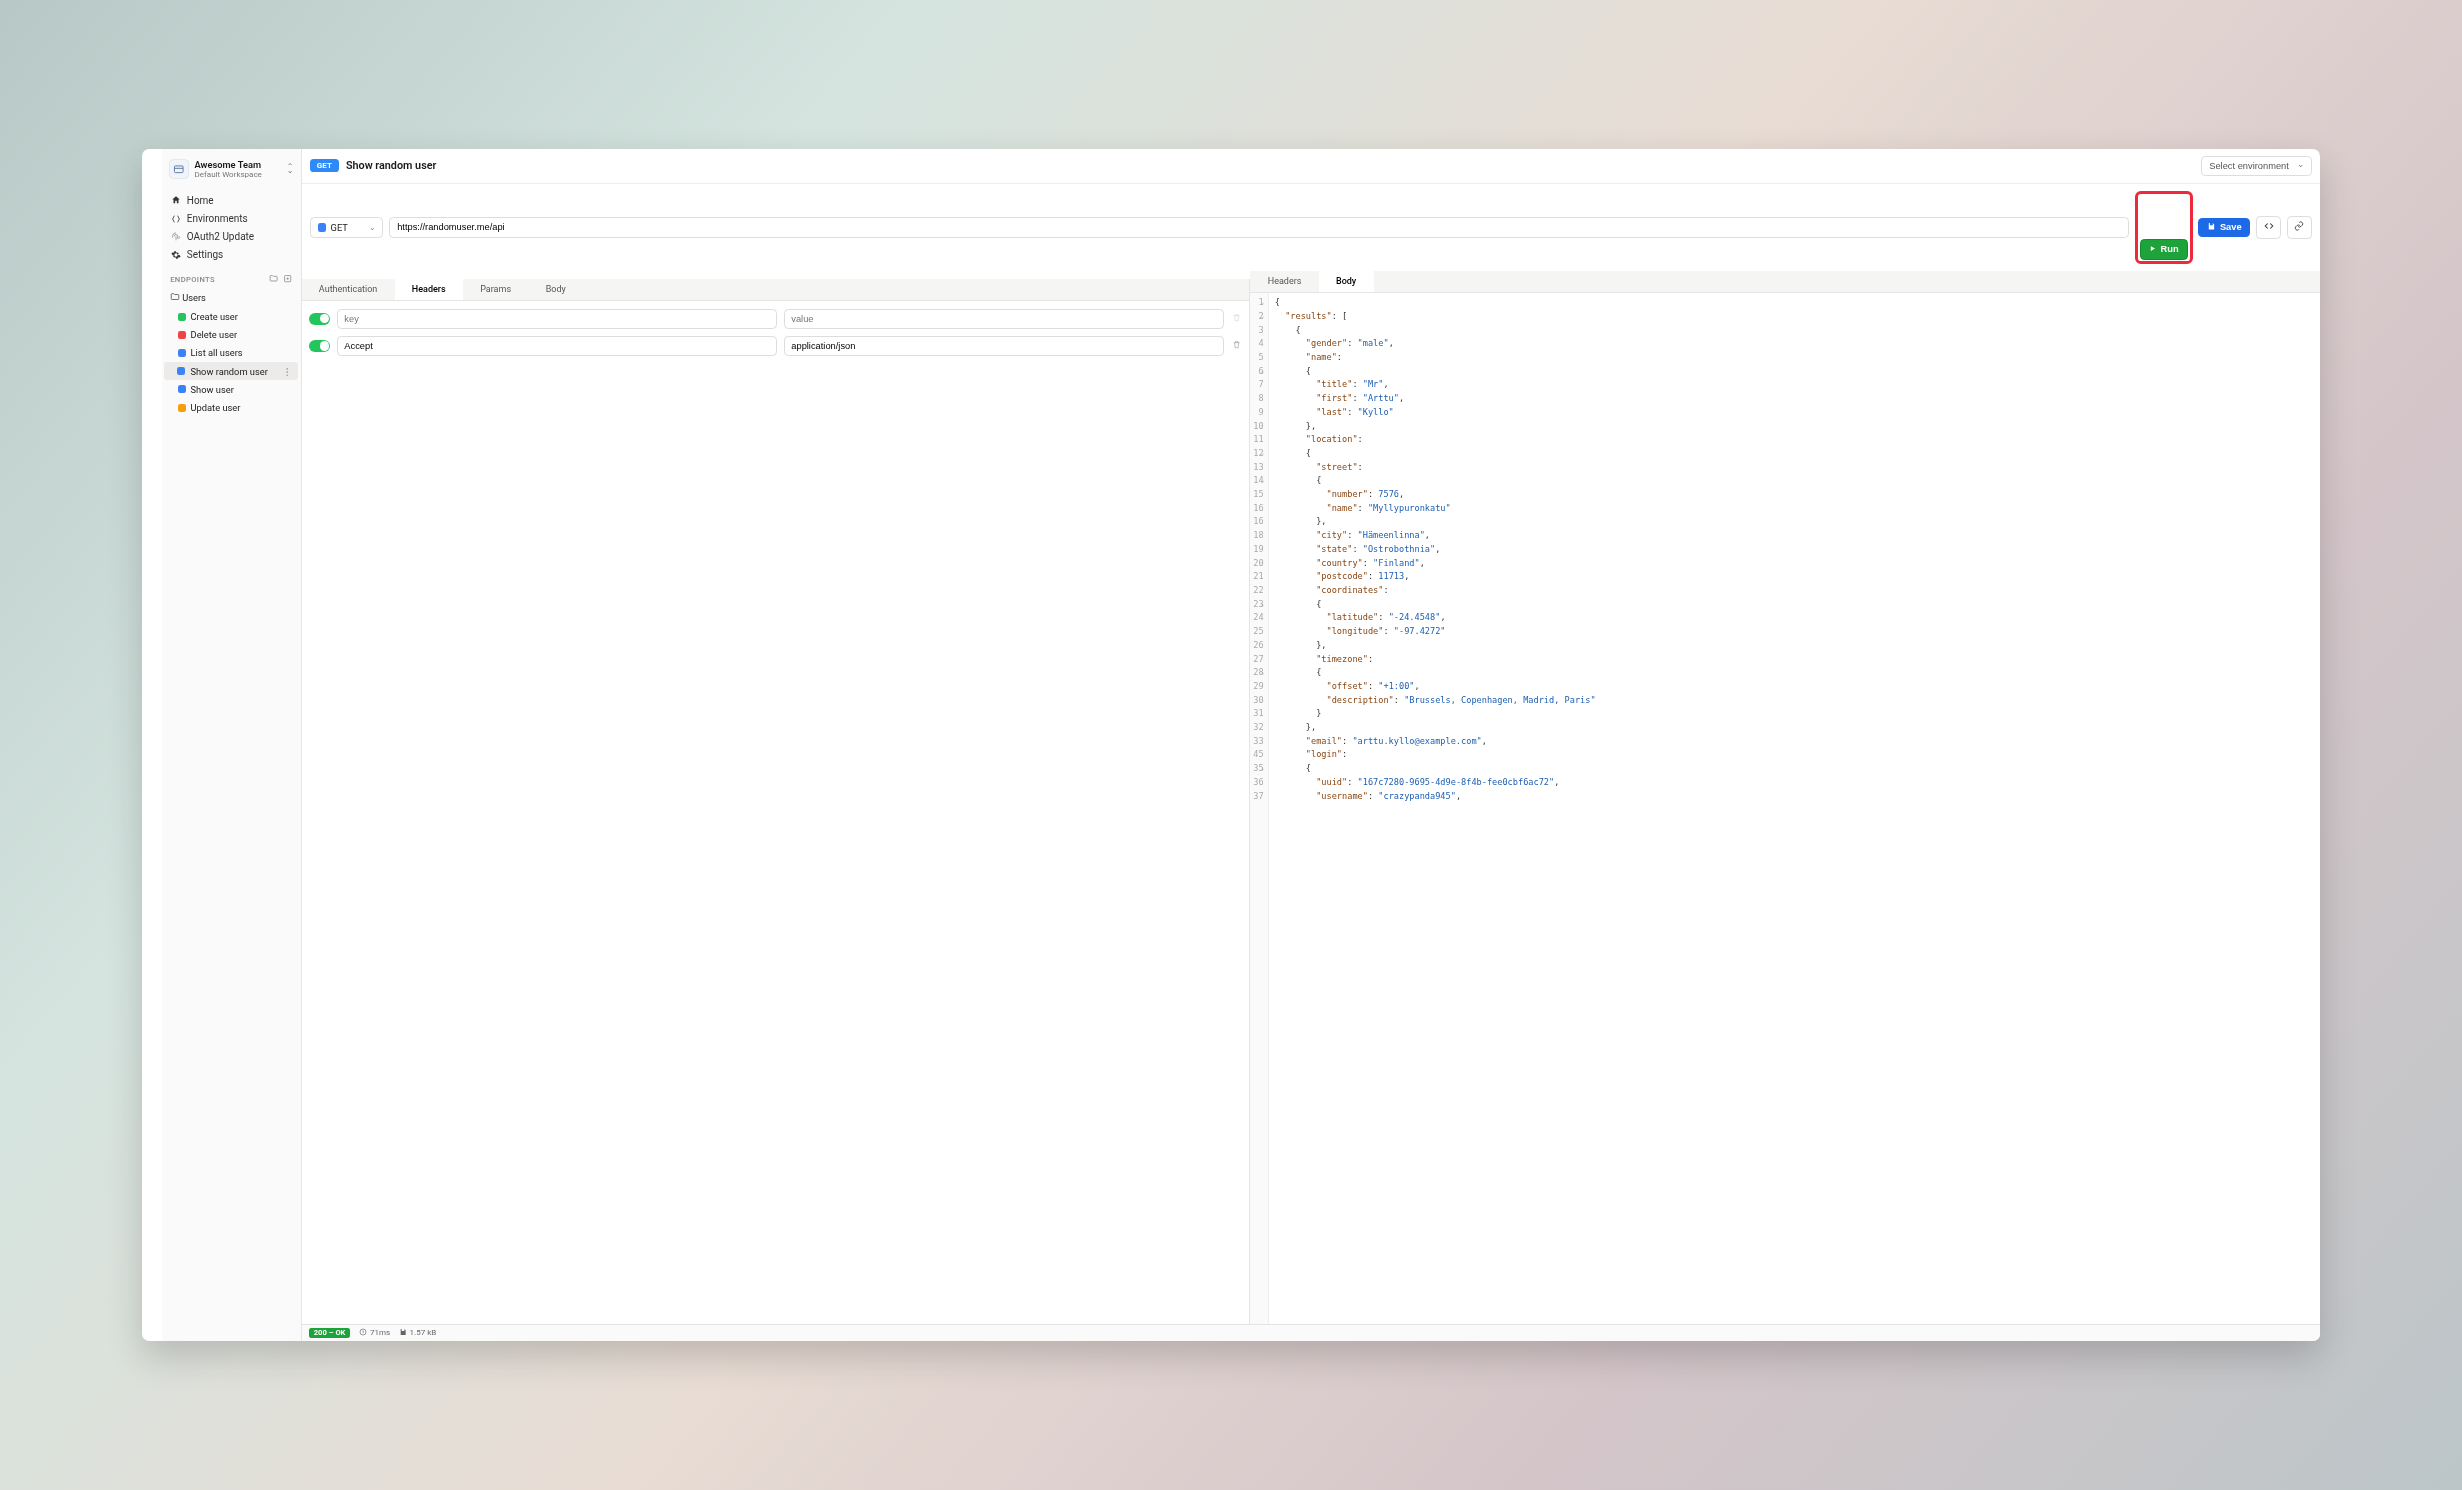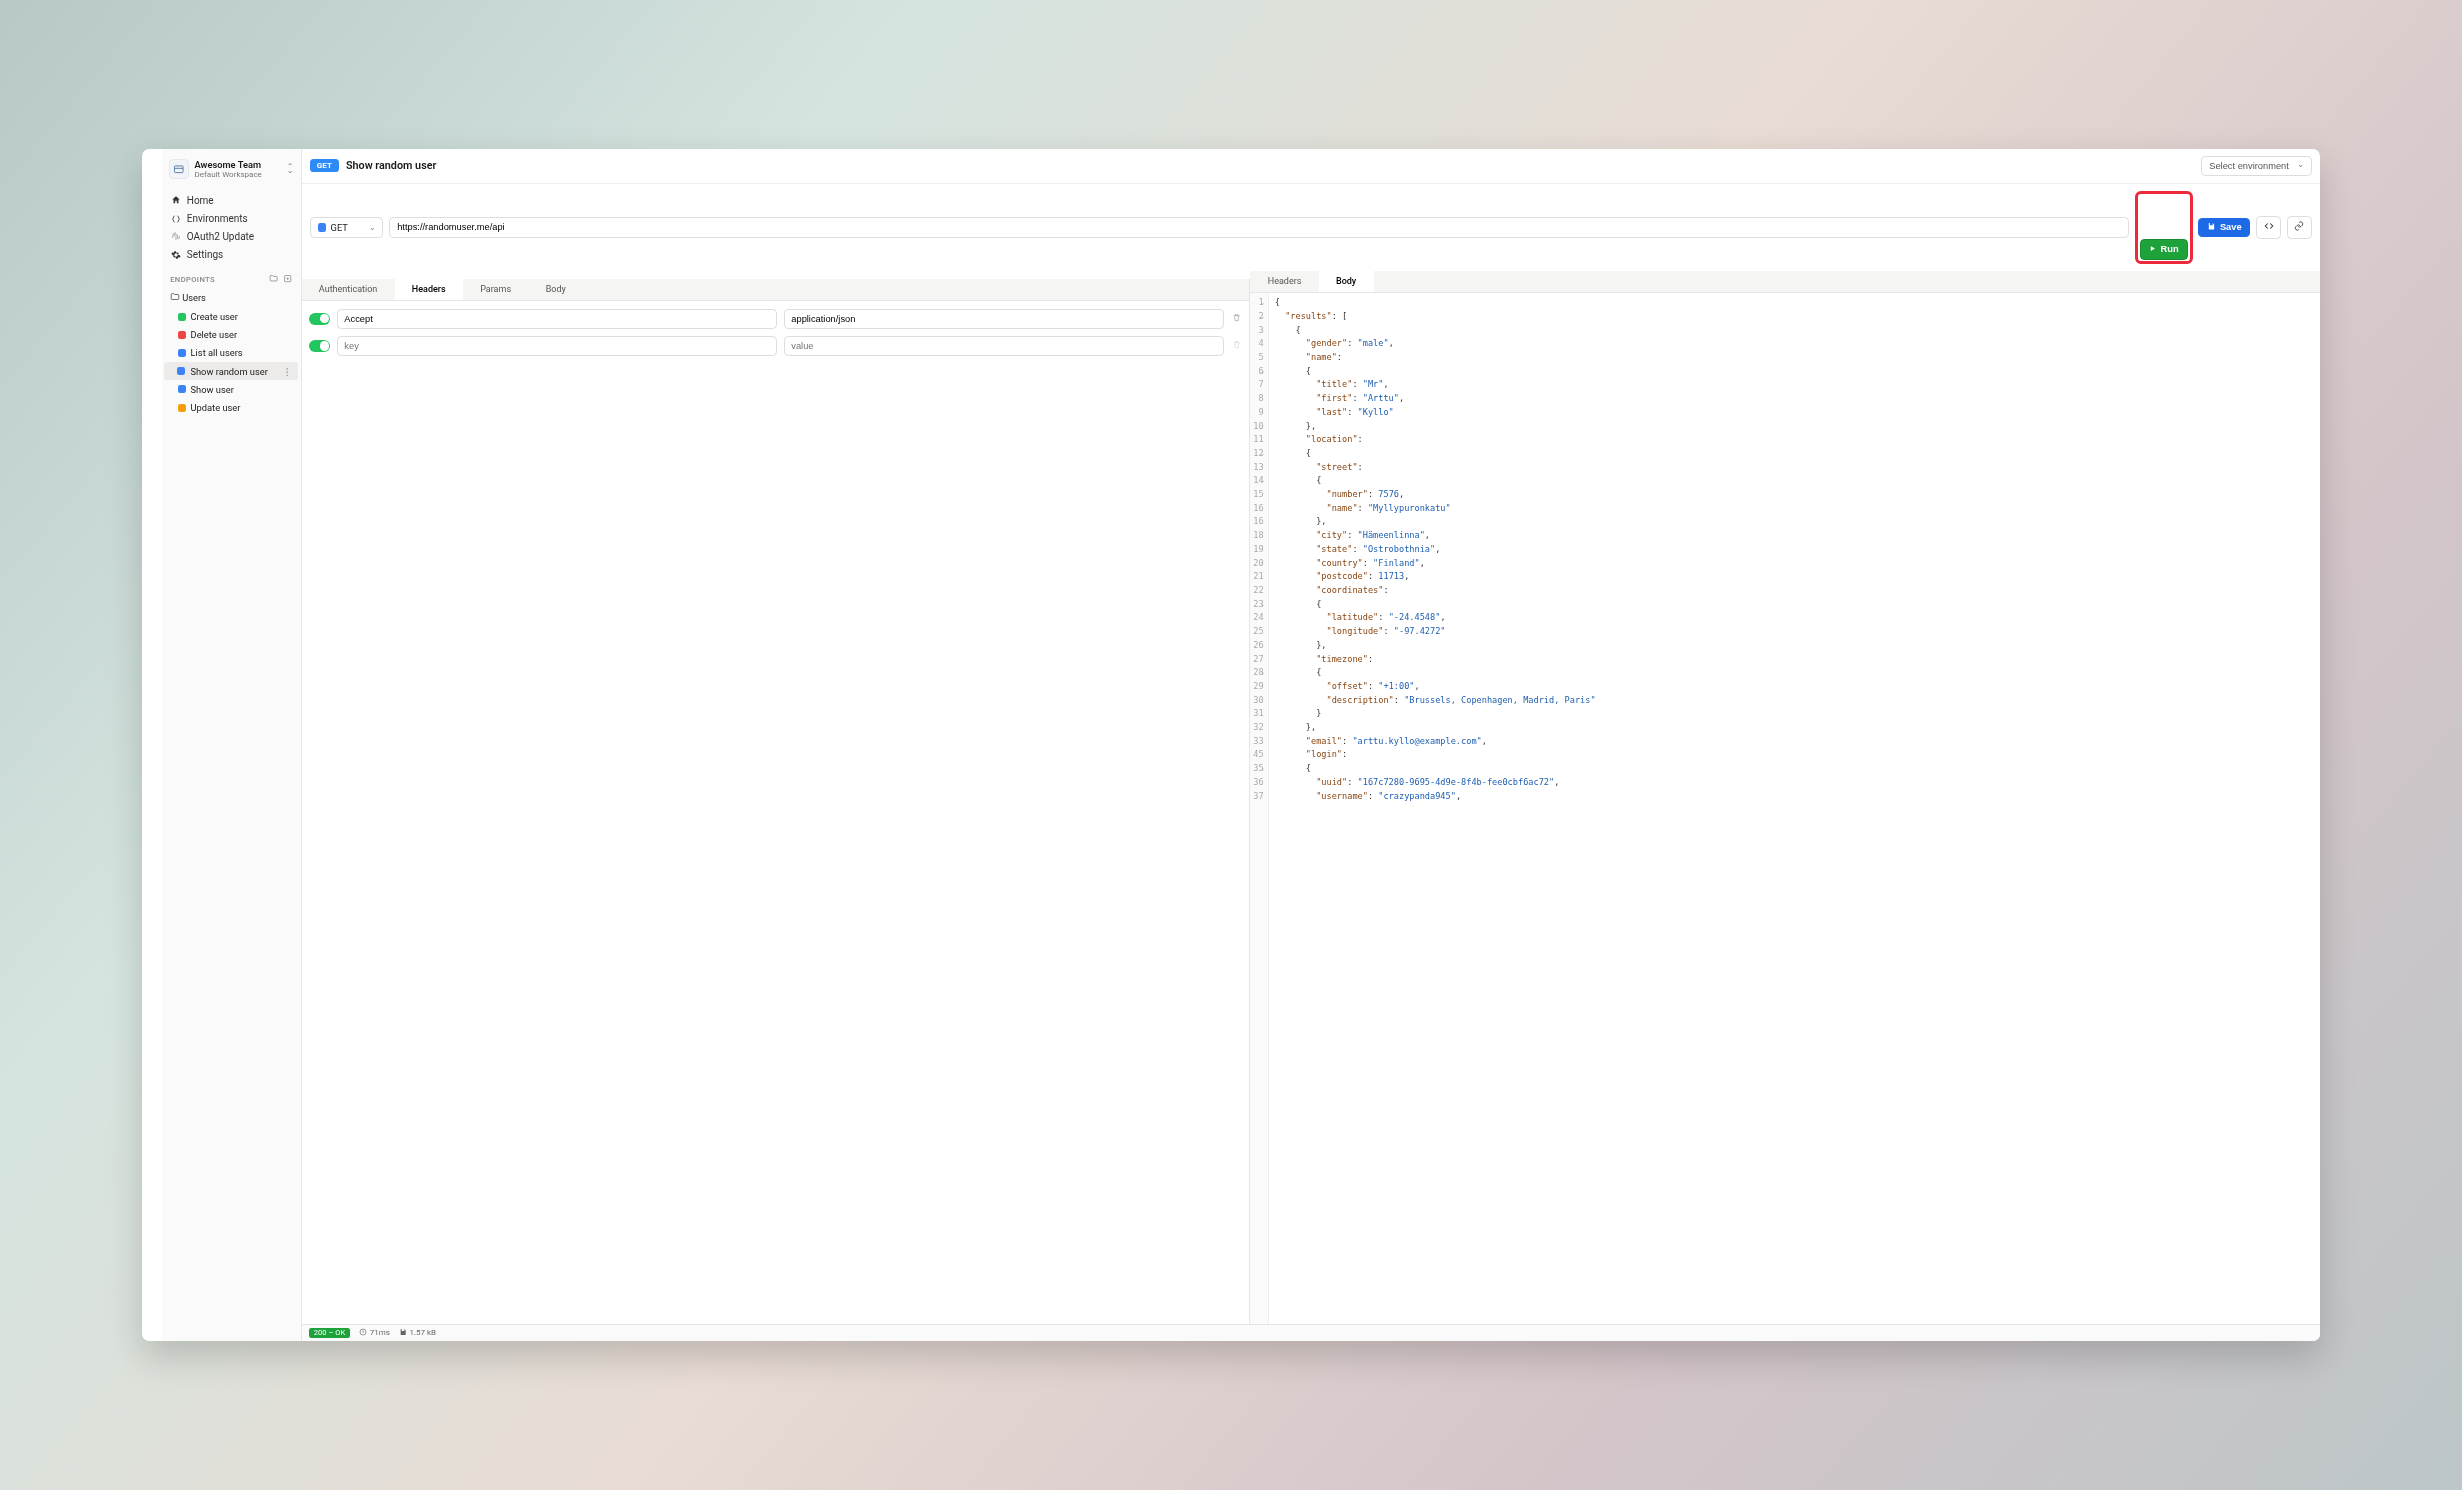--- a/index.html
+++ b/index.html
@@ -336,21 +336,21 @@
   align-items: center;
   gap: 8.6px;
   font-size: 8px;
   color: #666;
 }
 .status-badge {
   background: #1da33a;
   color: #fff;
   padding: 0.7px 5px;
   border-radius: 2.2px;
-  font-weight: 400;
+  font-weight: 700;
   font-size: 7.6px;
 }
 .stat { display: inline-flex; align-items: center; gap: 2.9px; }
 </style>
 </head>
 <body>
 
 <div class="app-window">
 
   <aside class="sidebar">
@@ -519,33 +519,33 @@
       <div class="left-pane">
         <div class="tabs">
           <div class="tab">Authentication</div>
           <div class="tab active">Headers</div>
           <div class="tab">Params</div>
           <div class="tab">Body</div>
         </div>
         <div class="headers-editor">
           <div class="header-row">
             <div class="toggle"></div>
-            <input class="hdr-input" value="Accept" style="">
-            <input class="hdr-input" value="application/json" style="">
-            <span class="hdr-del">
+            <input class="hdr-input" placeholder="key" style="">
+            <input class="hdr-input" placeholder="value" style="">
+            <span class="hdr-del" style="opacity:.4;">
               <svg width="9.3" height="9.3" viewBox="0 0 24 24" fill="none" stroke="#aaa" stroke-width="2">
                   <path d="M4 7h16M9 7V4h6v3m-8 0l1 13h8l1-13"></path>
                 </svg>
             </span>
           </div>
           <div class="header-row">
             <div class="toggle"></div>
-            <input class="hdr-input" placeholder="key" style="">
-            <input class="hdr-input" placeholder="value" style="">
-            <span class="hdr-del" style="opacity:.4;">
+            <input class="hdr-input" value="Accept" style="">
+            <input class="hdr-input" value="application/json" style="">
+            <span class="hdr-del">
               <svg width="9.3" height="9.3" viewBox="0 0 24 24" fill="none" stroke="#aaa" stroke-width="2">
                   <path d="M4 7h16M9 7V4h6v3m-8 0l1 13h8l1-13"></path>
                 </svg>
             </span>
           </div>
         </div>
       </div>
 
       <div class="right-pane">
         <div class="tabs">

